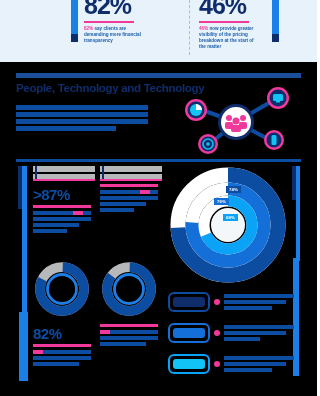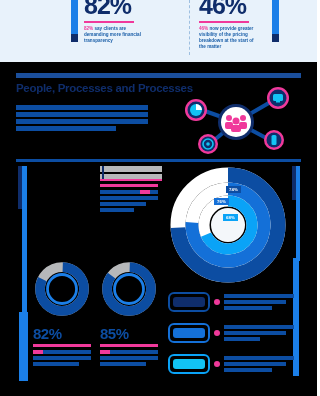--- a/index.html
+++ b/index.html
@@ -207,21 +207,21 @@
     <div class="stat two">
       <div class="stat-num">46%</div>
       <div class="stat-rule"></div>
       <div class="stat-text"><span class="hl">46%</span> <span>now provide greater visibility of the pricing breakdown at the start of the matter</span></div>
     </div>
   </div>
 
   <div class="main">
 
     <div class="header-bar"></div>
-    <div class="section-title">People, Processes and Processes</div>
+    <div class="section-title">People, Technology and Technology</div>
 
     <div class="subtitle-block">
       <div class="sub-line l1"></div>
       <div class="sub-line l2"></div>
       <div class="sub-line l3"></div>
       <div class="sub-line l4"></div>
     </div>
 
     <div class="net">
       <svg width="128" height="72" viewBox="0 0 128 72">
@@ -273,20 +273,37 @@
     <div class="hr-blue"></div>
 
     <div class="vbar-dark"></div>
     <div class="vbar-light"></div>
     <div class="vbar-light2"></div>
 
     <div class="rbar-dark"></div>
     <div class="rbar-light-top"></div>
     <div class="rbar-light"></div>
 
+    <div class="midcol a">
+      <div class="gbar-wrap">
+        <div class="gbar"></div>
+        <div class="gbar two"></div>
+        <div class="gbar-tick"></div>
+        <div class="pink-line"></div>
+      </div>
+      <div class="big-pct">&gt;87%</div>
+      <div class="pink-rule"></div>
+      <div class="body-lines" style="position:relative;">
+        <div class="bl w1"></div>
+        <div class="bl w2"></div>
+        <div class="bl w3"></div>
+        <div class="bl w4"></div>
+        <div class="pink-chip" style="left:40px; top:0px;"></div>
+      </div>
+    </div>
 
     <div class="midcol b">
       <div class="gbar-wrap">
         <div class="gbar"></div>
         <div class="gbar two"></div>
         <div class="gbar-tick"></div>
         <div class="pink-line"></div>
       </div>
       <div class="pink-rule"></div>
       <div class="body-lines" style="position:relative;">
@@ -313,21 +330,20 @@
         <div class="pink-chip" style="left:0px; top:0px; background:#f0399b;"></div>
       </div>
     </div>
 
     <div class="donut-col b">
       <svg class="donut" viewBox="0 0 42 42">
         <circle cx="21" cy="21" r="15.9" fill="none" stroke="#b6b8ba" stroke-width="7"></circle>
         <circle cx="21" cy="21" r="15.9" fill="none" stroke="#0c4da2" stroke-width="7" stroke-dasharray="85 15" stroke-dashoffset="25"></circle>
         <circle cx="21" cy="21" r="10.5" fill="none" stroke="#1b7fe8" stroke-width="2"></circle>
       </svg>
-      <div class="donut-pct">85%</div>
       <div class="pink-rule"></div>
       <div class="body-lines" style="position:relative;">
         <div class="bl w1"></div>
         <div class="bl w2"></div>
         <div class="bl w3"></div>
         <div class="pink-chip" style="left:0px; top:0px; background:#f0399b;"></div>
       </div>
     </div>
 
     <div class="radial">

